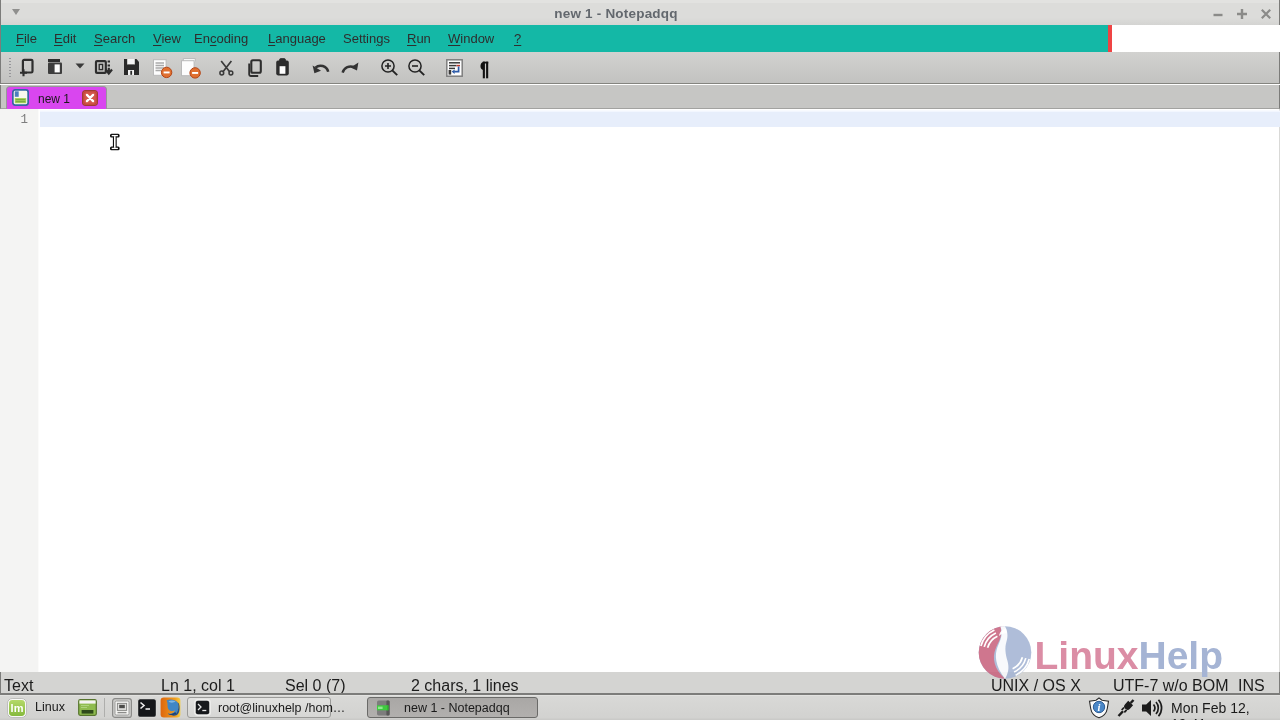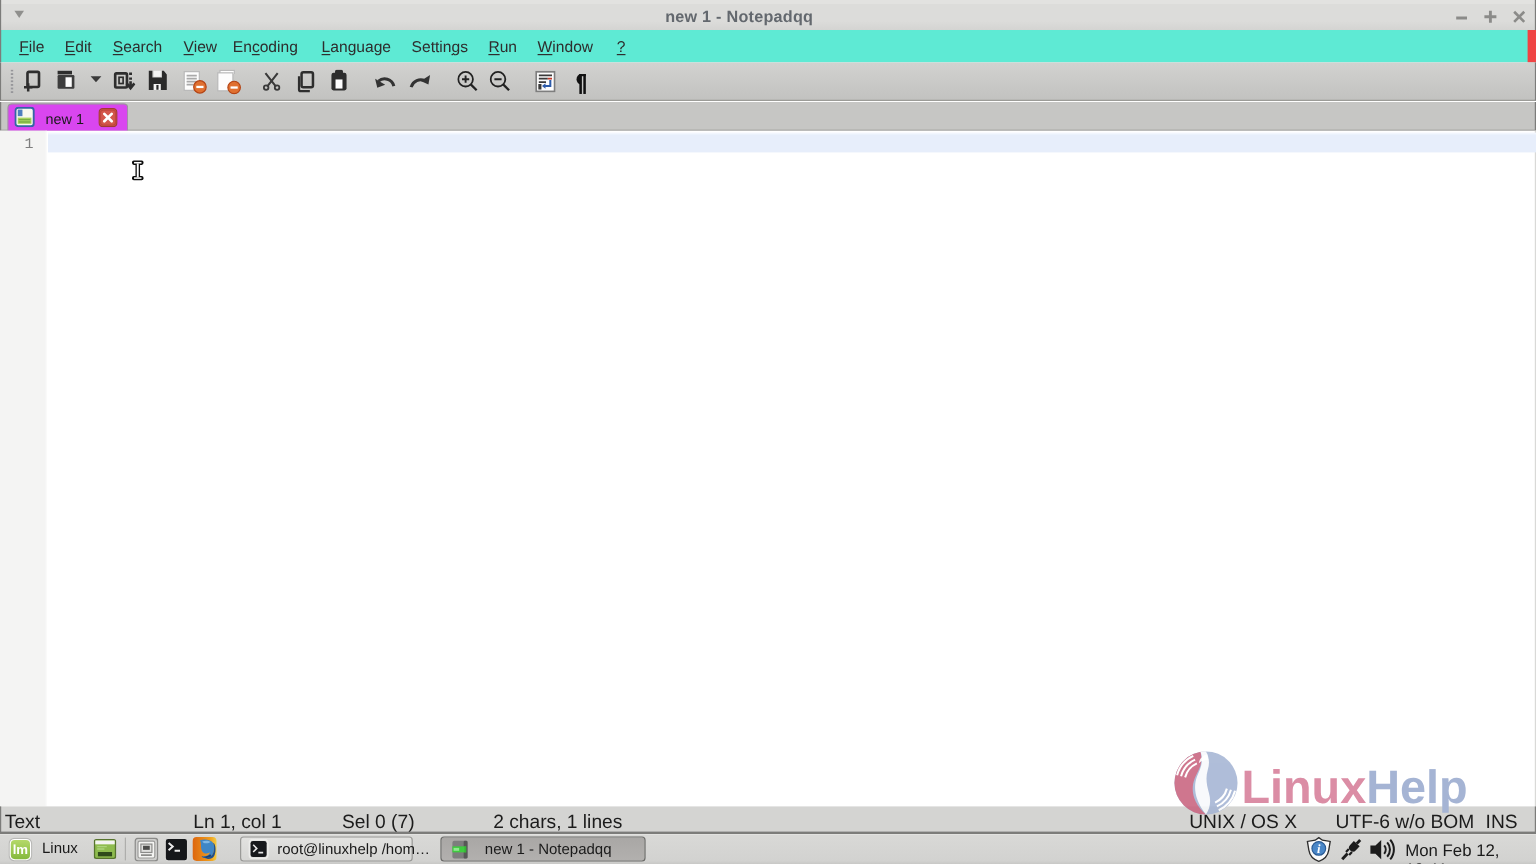--- a/index.html
+++ b/index.html
@@ -1,37 +1,37 @@
 <!DOCTYPE html>
 <html><head><meta charset="utf-8"><style>
 *{margin:0;padding:0;box-sizing:border-box}
 html,body{width:1280px;height:720px}
 body{position:relative;-webkit-font-smoothing:antialiased;font-family:"Liberation Sans",sans-serif;overflow:hidden;background:#fff}
 #titlebar{position:absolute;left:0;top:0;width:1280px;height:25px;background:linear-gradient(#e2e2e0 0 3px,#dcdcda 3px 70%,#d4d4d2);border-left:1px solid #7c7c7a;border-right:1px solid #7c7c7a}
 #title{position:absolute;top:6px;left:0;width:1230px;text-align:center;font-size:13.5px;font-weight:bold;color:#63686e;letter-spacing:0.2px}
 #tbtri{position:absolute;left:11px;top:9px;width:0;height:0;border-left:4.5px solid transparent;border-right:4.5px solid transparent;border-top:6px solid #8f8f8d}
-#menubar{position:absolute;left:0;top:25px;width:1280px;height:27px;background:#5eead4;border-left:1px solid #7c7c7a;border-right:7px solid #ef4444}
+#menubar{position:absolute;left:0;top:25px;width:1112px;height:27px;background:#14b8a6;border-left:1px solid #7c7c7a;border-right:4px solid #ef4444}
 .mi{position:absolute;top:6px;font-size:13px;color:#2e2e2e}
 .mi u{text-decoration:underline;text-underline-offset:2px}
 #toolbar{position:absolute;left:0;top:52px;width:1280px;height:32px;background:linear-gradient(#d2d2d0,#c2c2c0);border-bottom:1px solid #84847f;border-left:1px solid #7c7c7a;border-right:1px solid #7c7c7a}
 #tgrip{position:absolute;left:8px;top:6px;height:20px;width:1.6px;background-image:linear-gradient(#96969a 45%,transparent 45%);background-size:1.6px 3px}
 .ti{position:absolute;top:6px}
 #tabbar{position:absolute;left:0;top:85px;width:1280px;height:24px;background:#c6c6c4;border-left:1px solid #7c7c7a;border-right:1px solid #7c7c7a;border-bottom:1px solid #a2a2a0}
 #tab1{position:absolute;left:5px;top:1px;width:101px;height:23px;background:#d946ef;border:1px solid #98989a;border-bottom:none;border-radius:4px 4px 0 0}
 #tabtext{position:absolute;left:31px;top:5px;font-size:12px;color:#1a1a1a}
 #editor{position:absolute;left:0;top:109px;width:1280px;height:563px;background:#fff;border-right:1.5px solid #d9d9d7}
 #gutter{position:absolute;left:0;top:0;width:39px;height:563px;background:#f4f4f3;border-right:1px solid #fbfbfa}
 #lnum{position:absolute;left:0;top:4px;width:28px;text-align:right;font-size:12.5px;font-family:"Liberation Mono",monospace;color:#7e7e7e}
 #curline{position:absolute;left:40px;top:3px;width:1240px;height:14.5px;background:#e7eefb;box-shadow:0 -1.5px 0 #f2f6fe}
 #statusbar{position:absolute;left:0;top:672px;width:1280px;height:22px;background:#d4d4d2;border-left:1px solid #7c7c7a;border-right:1px solid #7c7c7a}
 #statusbar div{position:absolute;top:5px;font-size:16px;color:#1c1c1c}
 #winbottom{position:absolute;left:0;top:693px;width:1280px;height:2px;background:#7c7c7a}
 #taskbar{position:absolute;left:0;top:695px;width:1280px;height:25px;background:linear-gradient(#e2e2e0 0 1px,#d8d8d6 1px 3px,#d2d2d0 90%,#c8c8c6)}
 .winbtn{position:absolute;top:2px;height:21px;border:1px solid #8c8c8a;border-radius:3px;font-size:12.5px;color:#1a1a1a}
-#wb1{left:200px;width:144px;background:linear-gradient(#e2e2e0,#d6d6d4);border-color:#9a9a98}
+#wb1{left:187px;width:144px;background:linear-gradient(#e2e2e0,#d6d6d4);border-color:#9a9a98}
 #wb2{left:367px;width:171px;background:linear-gradient(#a9a7a5,#b2b0ae);border-color:#6a6a68}
 .winbtn span{position:absolute;left:30px;top:3px;white-space:nowrap}
 #clock{position:absolute;top:700px;left:1171px;font-size:14px;color:#1a1a1a}
 #watermark{position:absolute;left:976px;top:625px}
 .tk{position:absolute}
 </style></head><body>
 <div id="titlebar">
     <div id="tbtri"></div>
     <div id="title">new 1 - Notepadqq</div>
 <svg style="position:absolute;left:1211px;top:8px" width="12" height="12" viewBox="0 0 12 12">
@@ -163,21 +163,21 @@
     <div id="gutter"></div>
     <div id="lnum">1</div>
     <div id="curline"></div>
   </div>
 <div id="statusbar">
 <div style="left:3px">Text</div>
 <div style="left:160px">Ln 1, col 1</div>
 <div style="left:284px">Sel 0 (7)</div>
 <div style="left:410px">2 chars, 1 lines</div>
 <div style="left:990px">UNIX / OS X</div>
-<div style="left:1112px">UTF-6 w/o BOM</div>
+<div style="left:1112px">UTF-7 w/o BOM</div>
 <div style="left:1237px">INS</div>
 </div>
 <div id="winbottom"></div>
 <div id="taskbar">
 <svg class="tk" style="left:7px;top:3px" width="20" height="20" viewBox="0 0 20 20">
  <rect x="0.6" y="0.6" width="18.8" height="18.8" rx="4.5" fill="#fff" stroke="#b9b9b7" stroke-width="1"></rect>
  <rect x="2" y="2" width="16" height="16" rx="3.4" fill="url(#mg)"></rect>
  <defs>
         <linearGradient id="mg" x1="0" y1="0" x2="0" y2="1">
           <stop offset="0" stop-color="#b5d96a"></stop>

